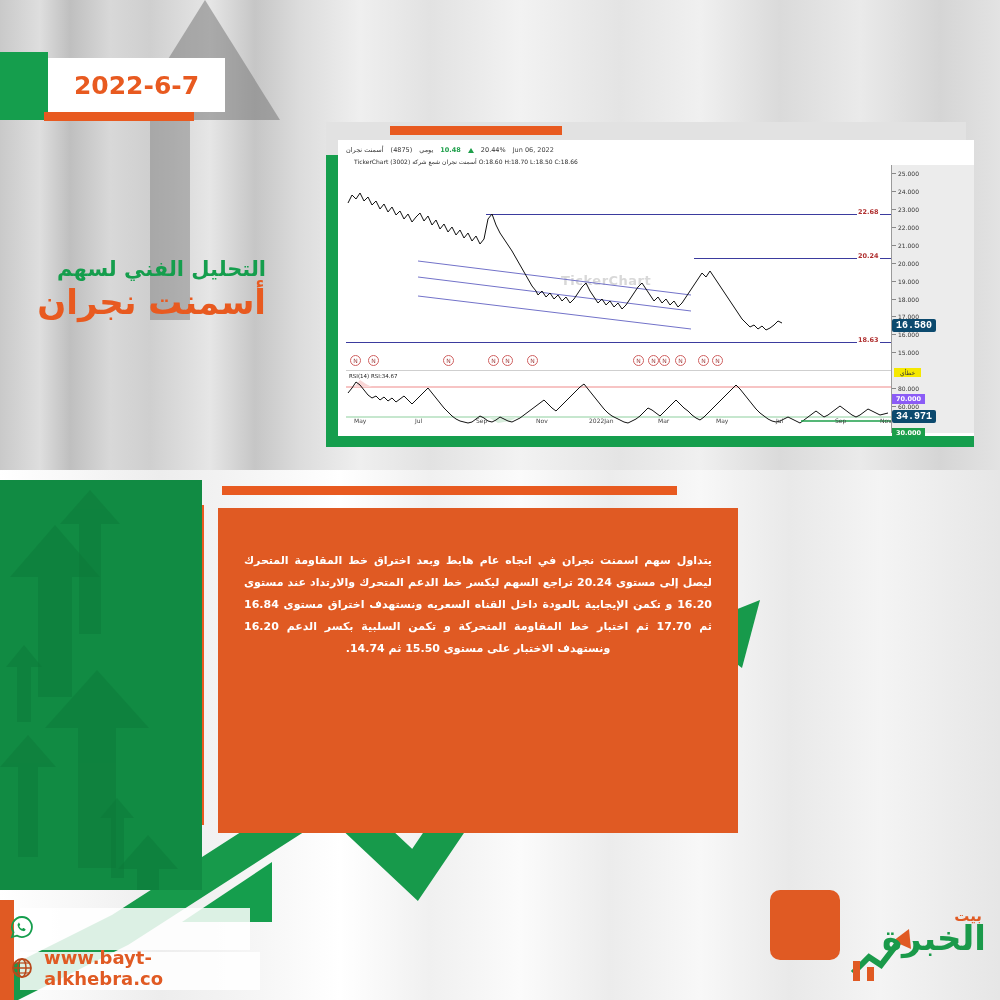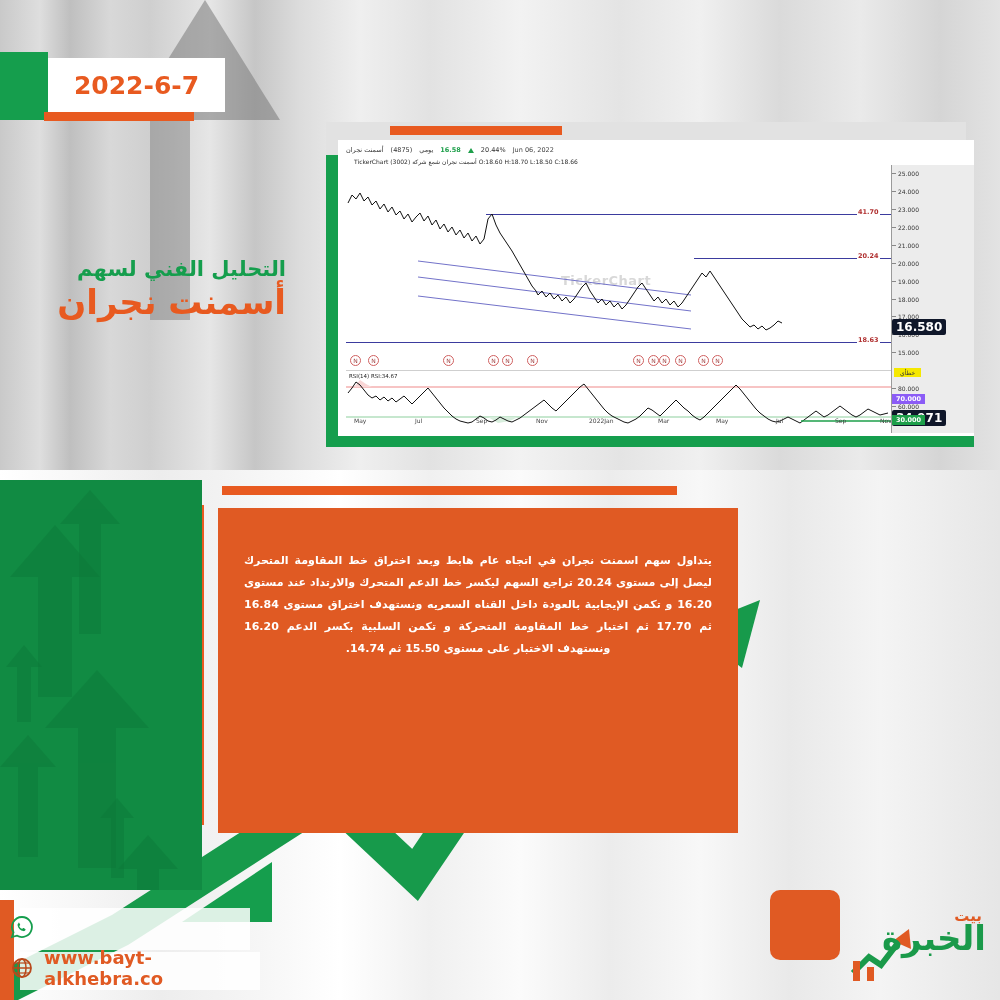--- a/index.html
+++ b/index.html
@@ -56,21 +56,21 @@
     color: #e85a20; font-size: 25px; font-weight: bold; letter-spacing: 0px;
     font-family: "DejaVu Sans", sans-serif;
   }
   .date-underbar {
     position: absolute; left: 44px; top: 112px; width: 150px; height: 9px;
     background: #e85a20; z-index: 5;
   }
 
   
   .headline {
-    position: absolute; right: 714px; top: 258px;
+    position: absolute; right: 734px; top: 258px;
     text-align: right; z-index: 6; direction: rtl; width: 260px;
   }
   .headline-sub {
     color: #159e4d; font-size: 21px; font-weight: bold;
     font-family: "DejaVu Sans", sans-serif; line-height: 1.1;
     white-space: nowrap; text-align: right;
   }
   .headline-main {
     color: #e85a20; font-size: 34px; font-weight: bold;
     font-family: "DejaVu Sans", sans-serif; line-height: 1.15;
@@ -134,22 +134,22 @@
   .tick::before {
     content: ""; position: absolute; left: -6px; top: 3px;
     width: 4px; height: 1px; background: #888;
   }
   .lvl-label {
     position: absolute; font-size: 6.5px; color: #b03030; font-weight: bold;
     background: #ffffff; padding: 0 1px;
   }
   .hline { position: absolute; height: 1px; background: #6a6ac8; }
   .badge-blk {
-    position: absolute; background: #0f172a; color: #fff; font-size: 12px;
-    padding: 1px 4px; font-weight: bold; border-radius: 2px;
+    position: absolute; background: #0c4a6e; color: #fff; font-size: 10px;
+    padding: 1px 4px; font-weight: bold; border-radius: 2px; font-family: Liberation Mono, monospace;
   }
   .badge-red { position: absolute; background: #8b5cf6; color: #fff; font-size: 6.5px; padding: 1px 4px; font-weight: bold; }
   .badge-grn { position: absolute; background: #1d9f4a; color: #fff; font-size: 6.5px; padding: 1px 4px; font-weight: bold; }
   .badge-ylw { position: absolute; background: #f5e800; color: #333; font-size: 6px; padding: 1px 6px; }
 
   .watermark {
     position: absolute; left: 215px; top: 100px;
     font-size: 13px; font-weight: bold; color: #d8d8d8; letter-spacing: 0.5px;
   }
 
@@ -295,21 +295,21 @@
 <div class="chart-green-bottom"></div>
 <div class="chart-orange-top"></div>
 
 <div class="chart-card">
 
   <div class="tc-header">
     <div class="tc-line1">
       <span class="date">Jun 06, 2022</span>
       <span class="pct">20.44%</span>
       <span class="tri"></span>
-      <span class="price">16.58</span>
+      <span class="price">10.48</span>
       <span class="sym">يومي</span>
       <span class="sym">(4875)</span>
       <span class="sym">أسمنت نجران</span>
     </div>
     <div class="tc-line2">TickerChart  أسمنت نجران شمع شركة (3002) O:18.60 H:18.70 L:18.50 C:18.66</div>
   </div>
 
   <div class="chart-body">
 
     <div class="plot-area">
@@ -380,24 +380,24 @@
       <span class="tick" style="top:166px;">16.000</span>
       <span class="tick" style="top:184px;">15.000</span>
 
       <span class="badge-blk" style="left:0px; top:154px;">16.580</span>
       <span class="badge-ylw" style="left:2px; top:203px;">خطأي</span>
 
       <span class="tick" style="top:220px;">80.000</span>
       <span class="badge-red" style="left:0px; top:229px;">70.000</span>
       <span class="tick" style="top:238px;">60.000</span>
       <span class="badge-blk" style="left:0px; top:245px;">34.971</span>
-      <span class="badge-grn" style="left:0px; top:250px;">30.000</span>
-    </div>
-
-    <span class="lvl-label" style="left:519px; top:43px;">41.70</span>
+      <span class="badge-grn" style="left:0px; top:263px;">30.000</span>
+    </div>
+
+    <span class="lvl-label" style="left:519px; top:43px;">22.68</span>
     <span class="lvl-label" style="left:519px; top:87px;">20.24</span>
     <span class="lvl-label" style="left:519px; top:171px;">18.63</span>
   </div>
 </div>
 
 <div class="panel-orange-bar"></div>
 <div class="text-panel">
   <p>يتداول سهم اسمنت نجران في اتجاه عام هابط وبعد اختراق خط المقاومة المتحرك ليصل إلى مستوى 20.24 تراجع السهم ليكسر خط الدعم المتحرك والارتداد عند مستوى 16.20 و تكمن الإيجابية بالعودة داخل القناه السعريه ونستهدف اختراق مستوى 16.84 ثم 17.70 ثم اختبار خط المقاومة المتحركة و تكمن السلبية بكسر الدعم 16.20 ونستهدف الاختبار على مستوى 15.50 ثم 14.74.</p>
 </div>
 

